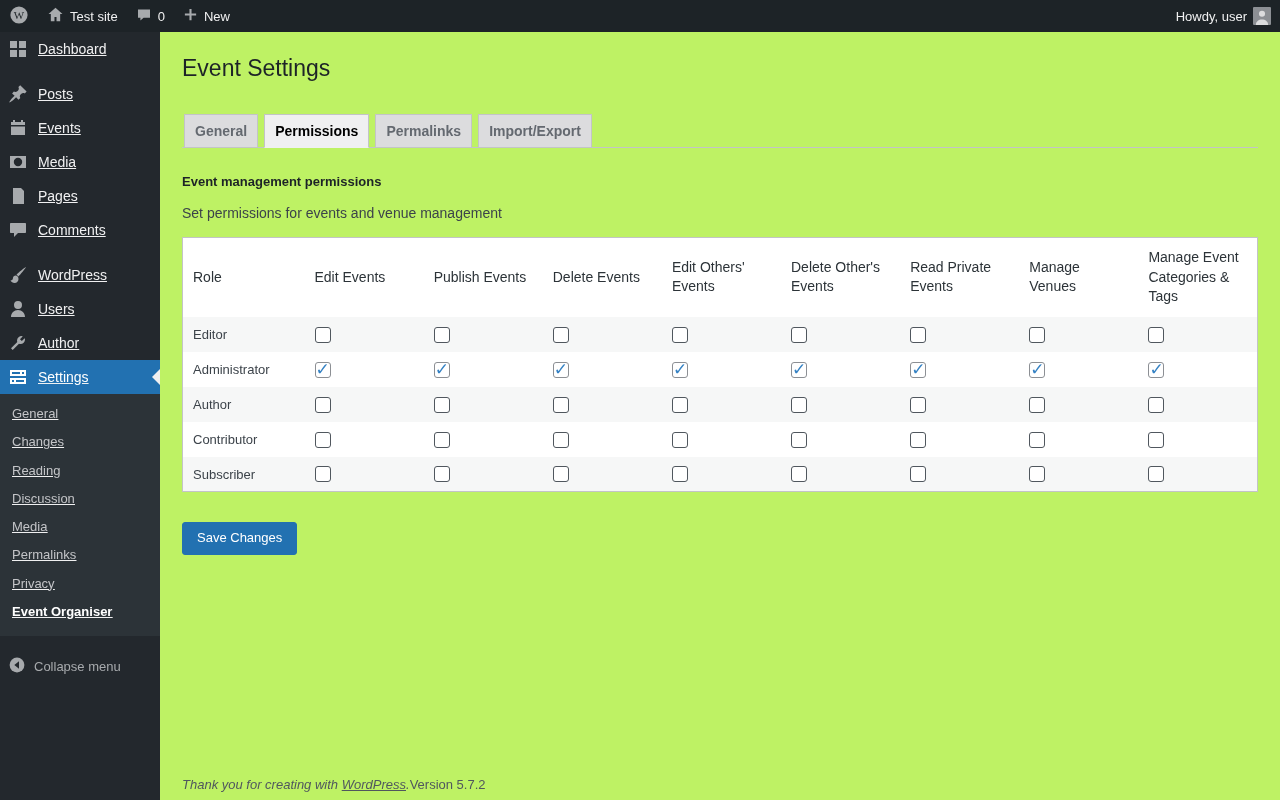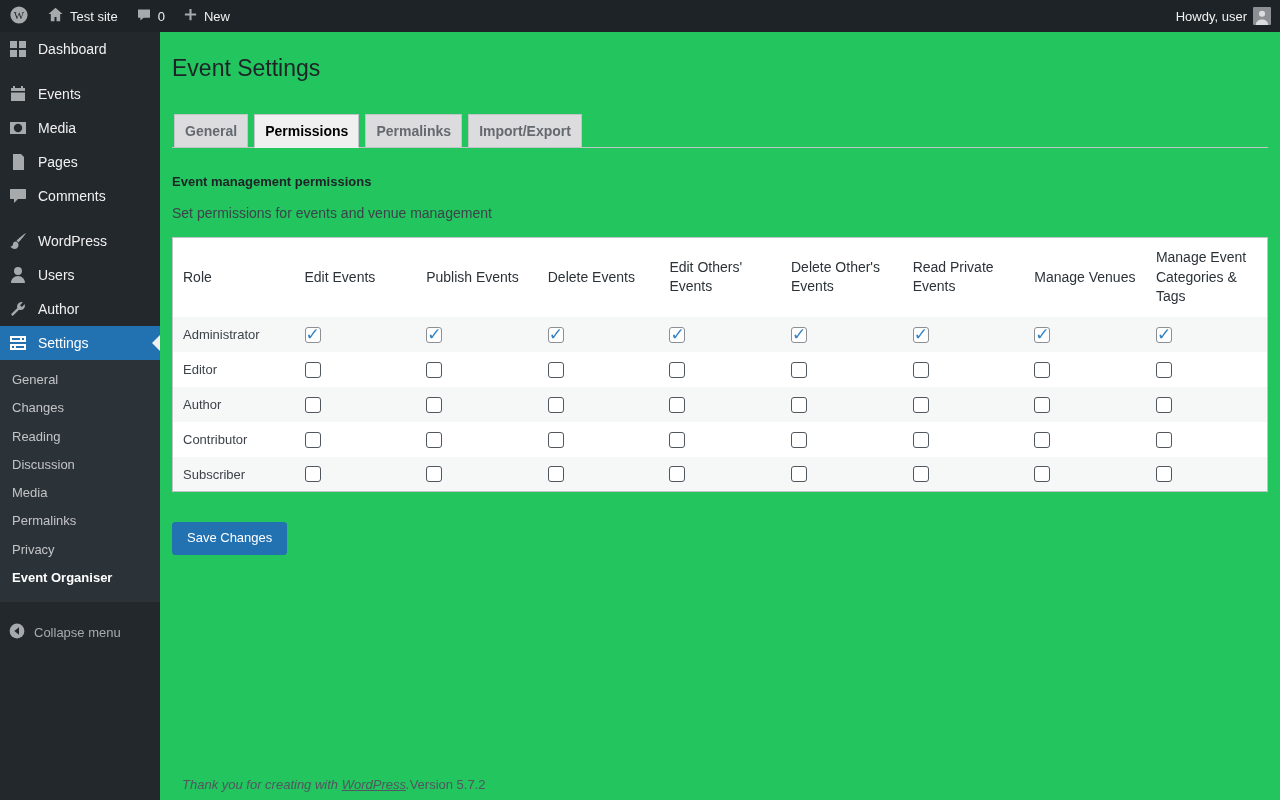--- a/index.html
+++ b/index.html
@@ -24,21 +24,21 @@
     height: 32px; padding: 0 9px; cursor: pointer; color: #f0f0f1;
   }
   .ab-item svg { fill: #a7aaad; }
   .ab-avatar { width: 18px; height: 18px; overflow: hidden; border-radius: 1px; }
 
   
   #sidebar {
     position: fixed; top: 32px; left: 0; bottom: 0; width: 160px;
     background: #23282d; color: #f0f0f1; z-index: 40;
   }
-  #sidebar ul { list-style: none; margin: 0; padding: 0; }
+  #sidebar ul { list-style: none; margin: 0; padding: 0; text-decoration: underline; }
   .menu-item {
     display: flex; align-items: center; gap: 10px;
     padding: 7px 8px; font-size: 14px; min-height: 34px;
     color: #f0f0f1; cursor: pointer; position: relative;
   }
   .menu-item .menu-icon { width: 20px; height: 20px; color: #a7aaad; flex: 0 0 20px; }
   .menu-item .menu-icon svg { fill: currentColor; width: 20px; height: 20px; }
   .menu-item.active { background: #2271b1; color: #fff; }
   .menu-item.active .menu-icon { color: #fff; }
   .menu-arrow {
@@ -56,21 +56,21 @@
   .submenu-item.current { color: #fff; font-weight: 700; }
   #collapse-btn {
     display: flex; align-items: center; gap: 8px;
     margin-top: 12px; padding: 8px; font-size: 13px; color: #a7aaad; cursor: pointer;
   }
   #collapse-btn svg { fill: #a7aaad; }
 
   
   #main {
     position: absolute; top: 32px; left: 160px; right: 0; bottom: 0;
-    padding: 0 12px; background: #22c55e;
+    padding: 0 22px; background: #bef264;
   }
   h1.page-title {
     margin: 0; padding: 22px 0 8px;
     font-size: 23px; font-weight: 400; color: #1d2327; line-height: 1.3;
   }
   .nav-tab-wrapper {
     border-bottom: 1px solid #c3c4c7; margin-top: 10px; padding-left: 0;
     line-height: 0;
   }
   .nav-tab {
@@ -194,20 +194,26 @@
 
 <div id="sidebar">
   <ul id="sidebar-menu">
       <li class="menu-item">
         <span class="menu-icon"><svg viewBox="0 0 20 20">
             <path d="M2 2h7v7H2zM11 2h7v7h-7zM2 11h7v7H2zM11 11h7v7h-7z"></path>
           </svg></span>
         <span class="menu-label">Dashboard</span>
       </li>
       <li class="separator"></li>
+      <li class="menu-item">
+        <span class="menu-icon"><svg viewBox="0 0 20 20">
+            <path d="M10.4 3l1.8-1.8 6.4 6.4-1.8 1.8c-1.1-.7-2.5-.6-3.4.4l-.8.7c-.9.9-1 2.4-.3 3.4l-1.8 1.8-2.4-2.4-2.8 2.8c-.4.4-3.4 2.7-3.8 2.3-.4-.4 1.9-3.4 2.3-3.8l2.8-2.8L4.1 9.4l1.8-1.8c1.1.7 2.5.5 3.4-.4l.8-.7c.9-.9 1-2.4.3-3.5z"></path>
+          </svg></span>
+        <span class="menu-label">Posts</span>
+      </li>
       <li class="menu-item">
         <span class="menu-icon"><svg viewBox="0 0 20 20">
             <path d="M3 4h2V2h2v2h6V2h2v2h2v3H3zM3 8.5h14V17H3z"></path>
           </svg></span>
         <span class="menu-label">Events</span>
       </li>
       <li class="menu-item">
         <span class="menu-icon"><svg viewBox="0 0 20 20">
             <path fill-rule="evenodd" d="M2 4h16v12H2zm8 10.2a4.2 4.2 0 100-8.4 4.2 4.2 0 000 8.4z"></path>
           </svg></span>
@@ -301,40 +307,40 @@
           <th>Delete Events</th>
           <th>Edit Others' Events</th>
           <th>Delete Other's Events</th>
           <th>Read Private Events</th>
           <th>Manage Venues</th>
           <th>Manage Event Categories &amp; Tags</th>
         </tr>
       </thead>
     <tbody id="table-body">
         <tr>
+          <td>Editor</td>
+          <td><input type="checkbox" style=""></td>
+          <td><input type="checkbox" style=""></td>
+          <td><input type="checkbox" style=""></td>
+          <td><input type="checkbox" style=""></td>
+          <td><input type="checkbox" style=""></td>
+          <td><input type="checkbox" style=""></td>
+          <td><input type="checkbox" style=""></td>
+          <td><input type="checkbox" style=""></td>
+        </tr>
+        <tr>
           <td>Administrator</td>
           <td><input type="checkbox" checked="" style=""></td>
           <td><input type="checkbox" checked="" style=""></td>
           <td><input type="checkbox" checked="" style=""></td>
           <td><input type="checkbox" checked="" style=""></td>
           <td><input type="checkbox" checked="" style=""></td>
           <td><input type="checkbox" checked="" style=""></td>
           <td><input type="checkbox" checked="" style=""></td>
           <td><input type="checkbox" checked="" style=""></td>
-        </tr>
-        <tr>
-          <td>Editor</td>
-          <td><input type="checkbox" style=""></td>
-          <td><input type="checkbox" style=""></td>
-          <td><input type="checkbox" style=""></td>
-          <td><input type="checkbox" style=""></td>
-          <td><input type="checkbox" style=""></td>
-          <td><input type="checkbox" style=""></td>
-          <td><input type="checkbox" style=""></td>
-          <td><input type="checkbox" style=""></td>
         </tr>
         <tr>
           <td>Author</td>
           <td><input type="checkbox" style=""></td>
           <td><input type="checkbox" style=""></td>
           <td><input type="checkbox" style=""></td>
           <td><input type="checkbox" style=""></td>
           <td><input type="checkbox" style=""></td>
           <td><input type="checkbox" style=""></td>
           <td><input type="checkbox" style=""></td>

